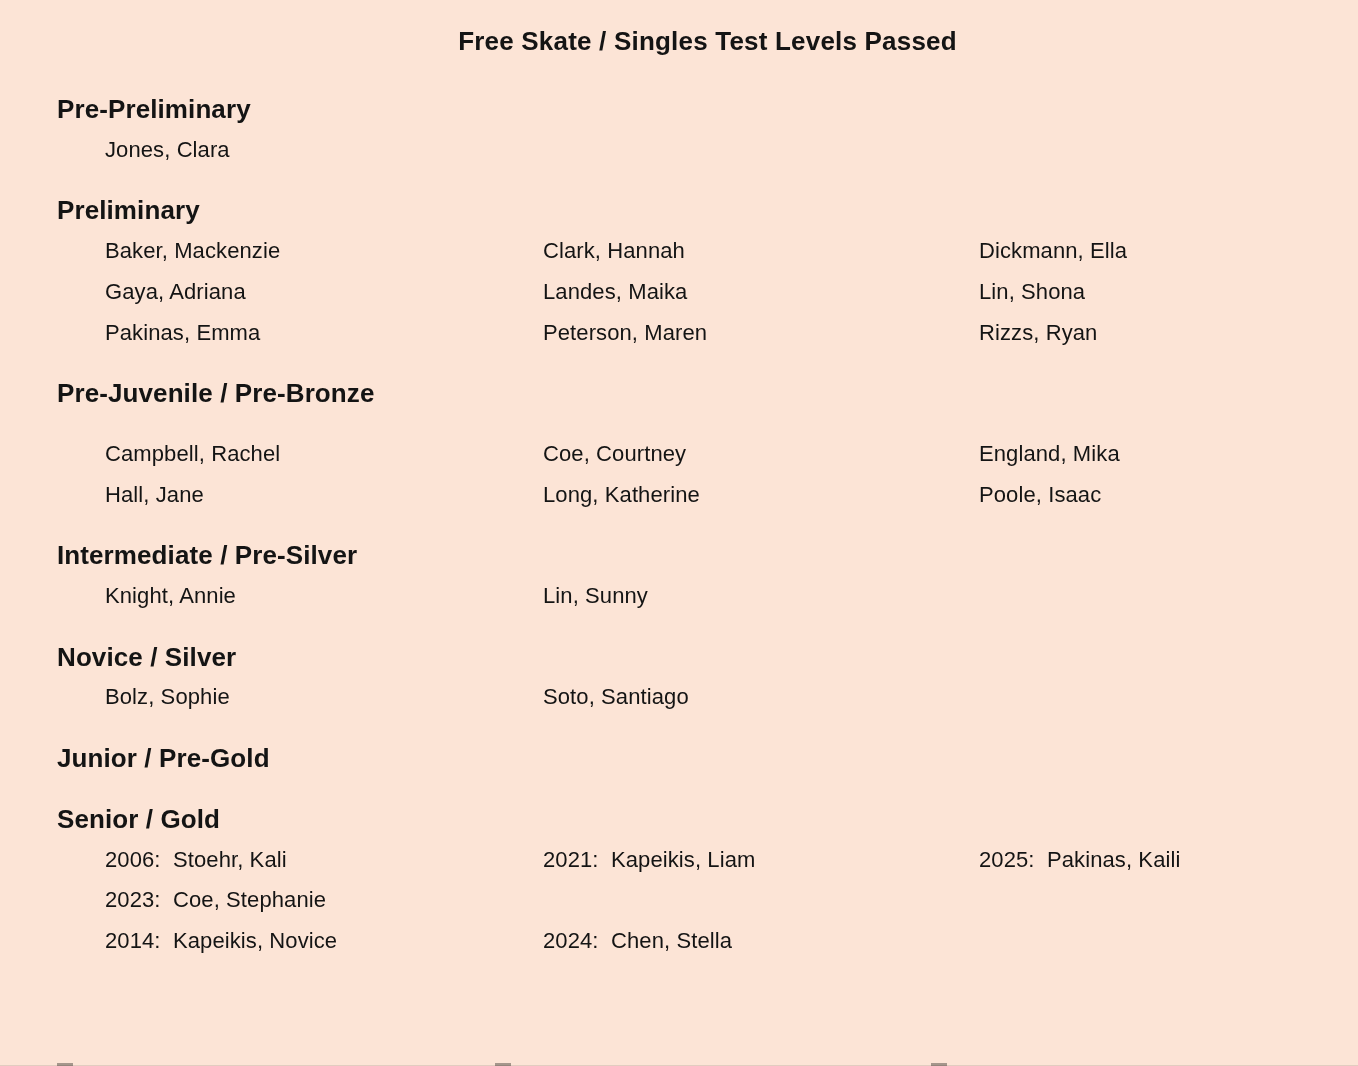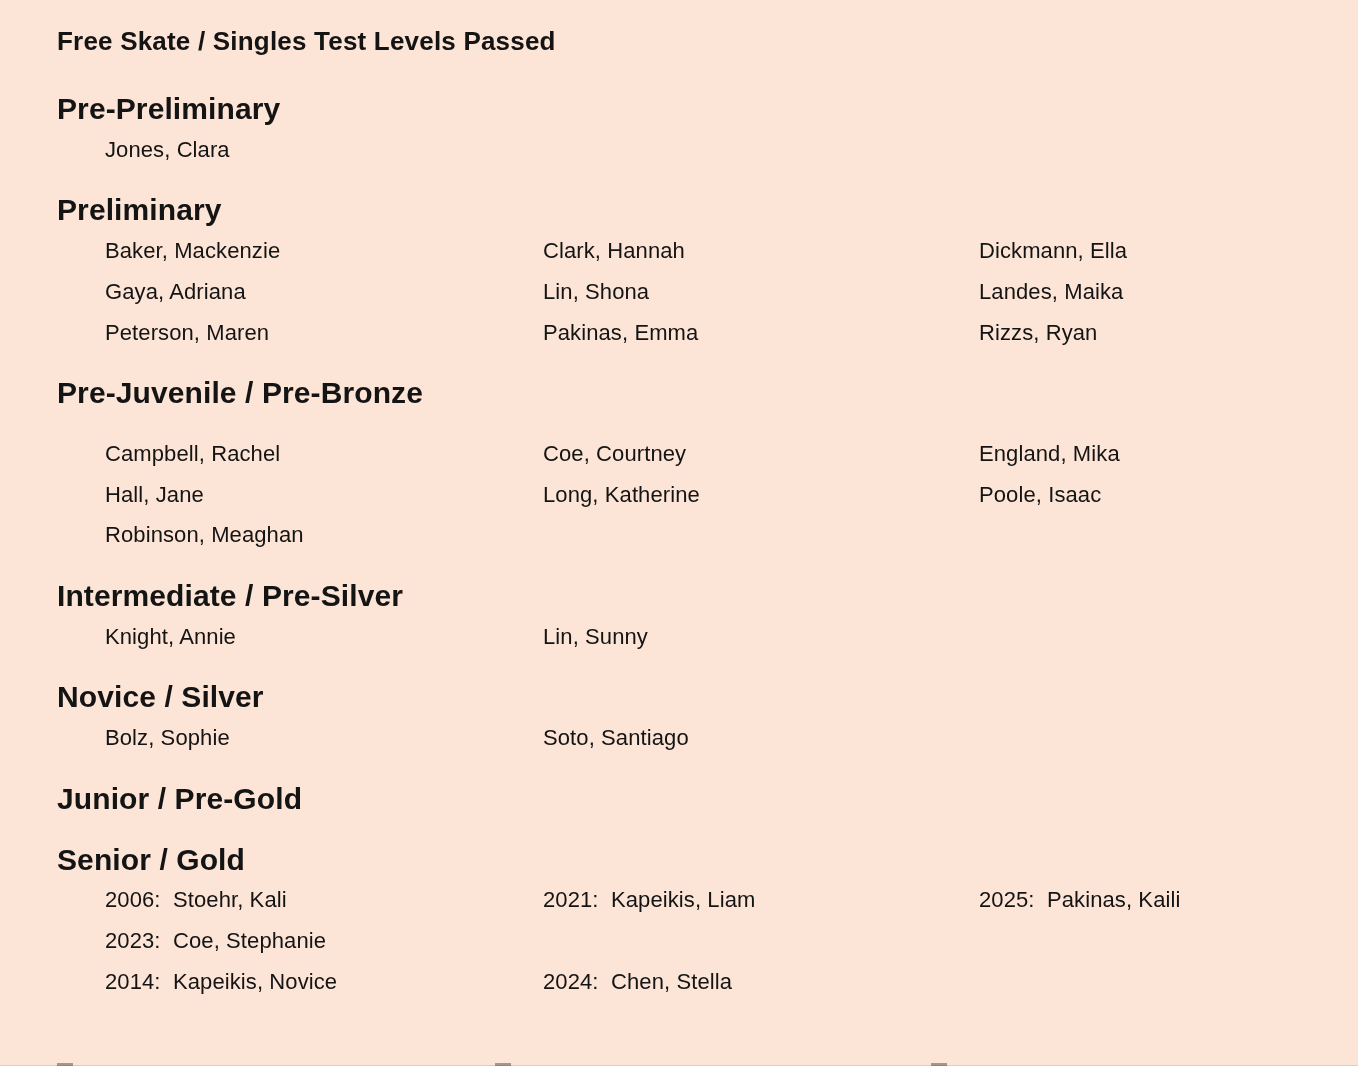--- a/index.html
+++ b/index.html
@@ -17,33 +17,34 @@
   }
   .page {
     box-sizing: border-box;
     width: 1358px;
     height: 1066px;
     padding: 24px 0 0 57px;
     position: relative;
   }
   .doc-title {
     margin: 0 0 31px 0;
+    text-align: center;
     font-size: 26px;
     font-weight: 700;
     line-height: 34px;
     letter-spacing: 0.2px;
   }
   .level-section {
     margin-top: 20px;
   }
   .level-section:first-child {
     margin-top: 0;
   }
   .section-heading {
-    font-size: 30px;
+    font-size: 26px;
     font-weight: 700;
     line-height: 40.7px;
     letter-spacing: 0.1px;
   }
   .name-row {
     display: grid;
     grid-template-columns: 438px 436px 1fr;
   }
   .name-cell {
     font-size: 22px;
@@ -88,45 +89,42 @@
       </section>
       <section class="level-section">
         <div class="section-heading">Preliminary</div>
         <div class="name-row">
           <span class="name-cell">Baker, Mackenzie</span>
           <span class="name-cell">Clark, Hannah</span>
           <span class="name-cell">Dickmann, Ella</span>
         </div>
         <div class="name-row">
           <span class="name-cell">Gaya, Adriana</span>
+          <span class="name-cell">Landes, Maika</span>
           <span class="name-cell">Lin, Shona</span>
-          <span class="name-cell">Landes, Maika</span>
         </div>
         <div class="name-row">
+          <span class="name-cell">Pakinas, Emma</span>
           <span class="name-cell">Peterson, Maren</span>
-          <span class="name-cell">Pakinas, Emma</span>
           <span class="name-cell">Rizzs, Ryan</span>
         </div>
       </section>
       <section class="level-section">
         <div class="section-heading">Pre-Juvenile / Pre-Bronze</div>
       </section>
       <section class="level-section">
         <div class="name-row">
           <span class="name-cell">Campbell, Rachel</span>
           <span class="name-cell">Coe, Courtney</span>
           <span class="name-cell">England, Mika</span>
         </div>
         <div class="name-row">
           <span class="name-cell">Hall, Jane</span>
           <span class="name-cell">Long, Katherine</span>
           <span class="name-cell">Poole, Isaac</span>
-        </div>
-        <div class="name-row">
-          <span class="name-cell">Robinson, Meaghan</span>
         </div>
       </section>
       <section class="level-section">
         <div class="section-heading">Intermediate / Pre-Silver</div>
         <div class="name-row">
           <span class="name-cell">Knight, Annie</span>
           <span class="name-cell">Lin, Sunny</span>
         </div>
       </section>
       <section class="level-section">

